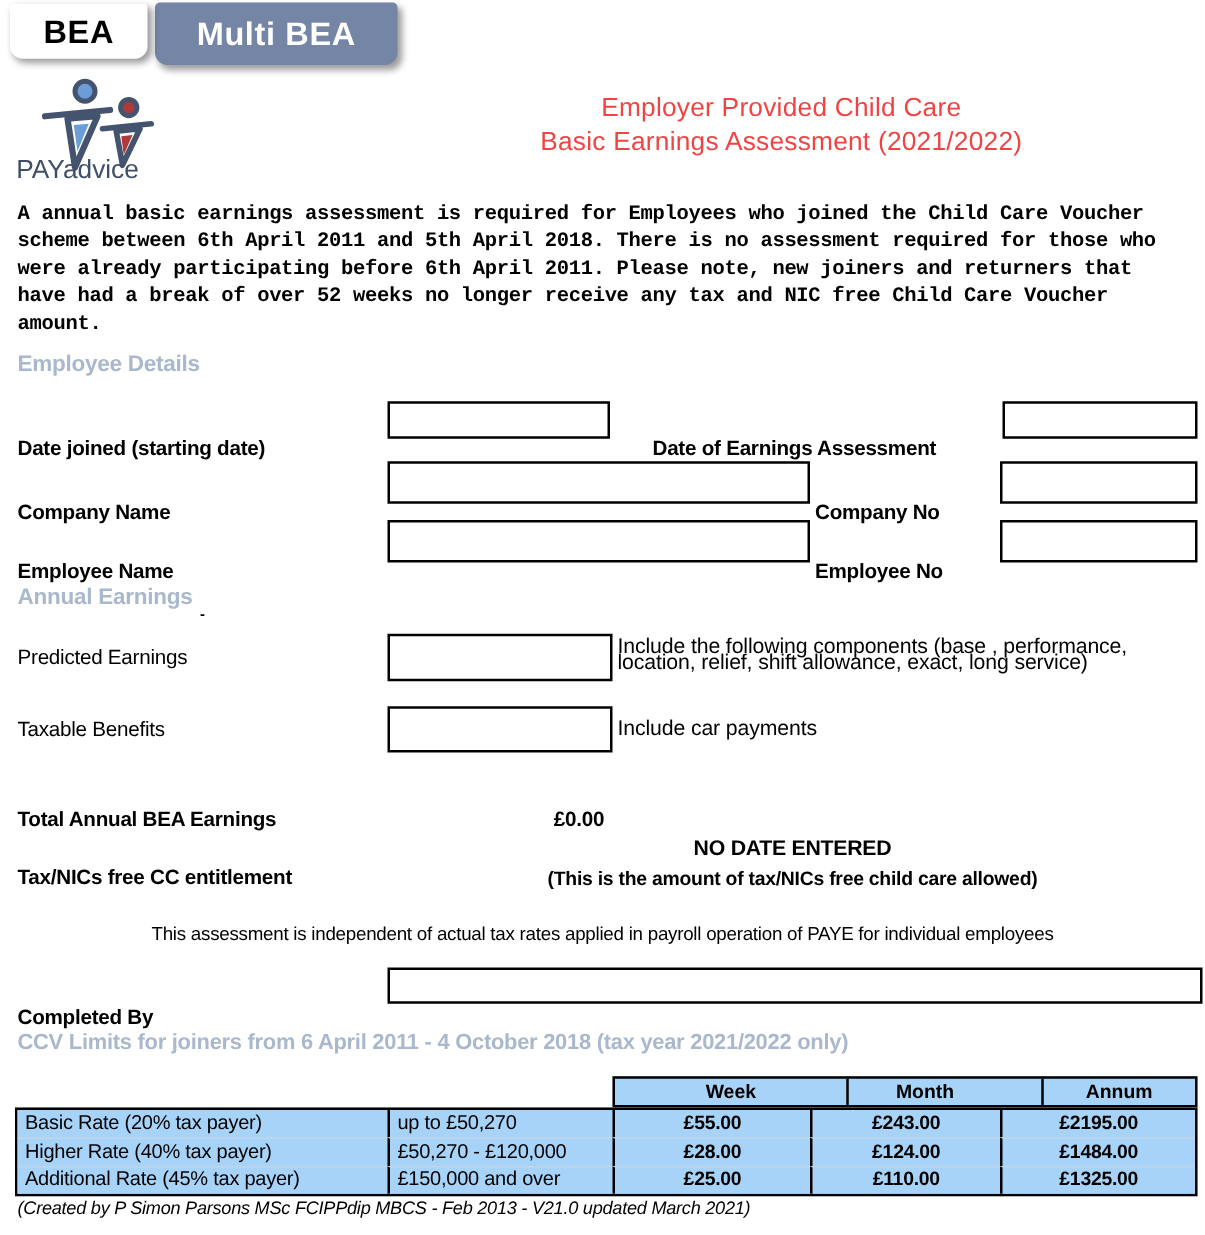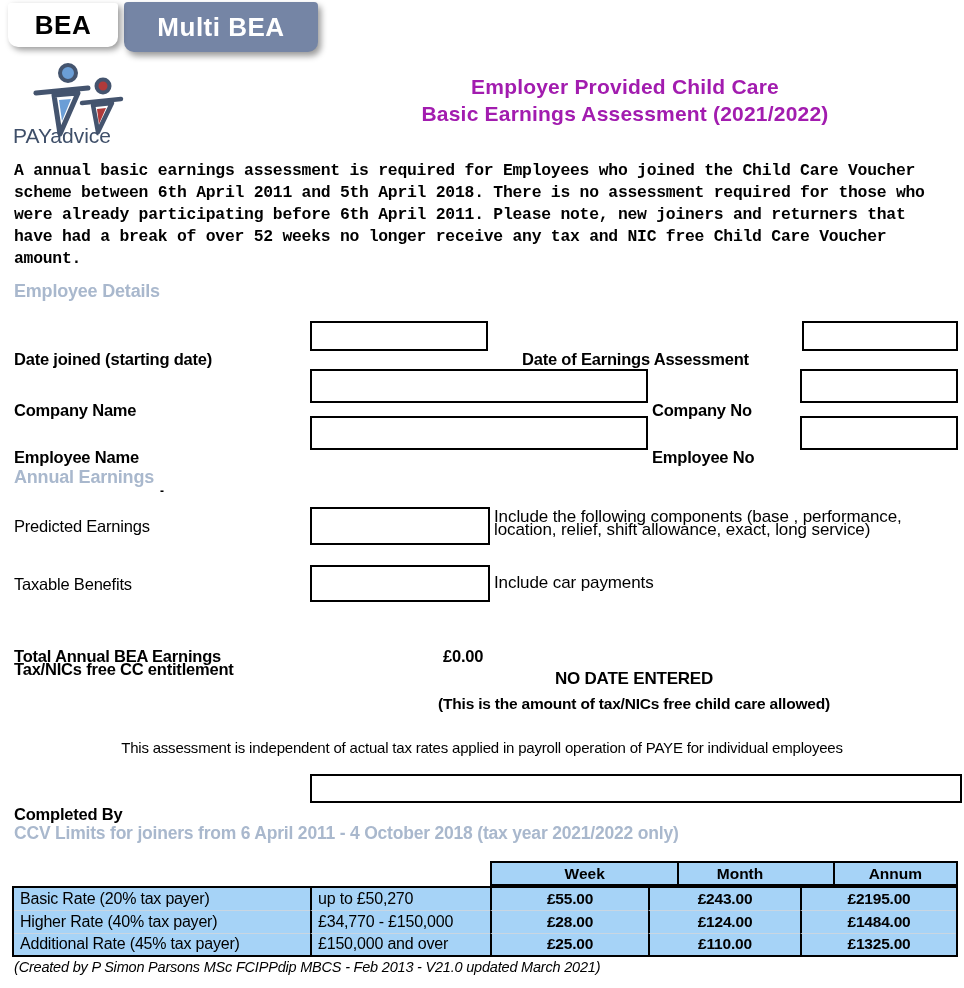--- a/index.html
+++ b/index.html
@@ -13,21 +13,21 @@
        border-radius:3px 3px 10px 10px;box-shadow:3px 3px 6px rgba(0,0,0,.40);z-index:2;}
   .tab-multi{left:124px;top:2px;width:194px;height:50px;background:#7585a5;color:#fff;
        border-radius:4px 4px 10px 10px;box-shadow:3px 4px 6px rgba(0,0,0,.40);z-index:1;}
 
   
   .logo{position:absolute;left:26px;top:62px;width:110px;height:92px;}
   .logo-text{position:absolute;left:13px;top:124px;width:130px;font-size:21px;color:#3f4f69;}
 
   
   .title{position:absolute;left:310px;top:73px;width:630px;text-align:center;
-         font-weight:bold;font-size:21px;line-height:27px;color:#a21caf;letter-spacing:.2px;}
+         font-weight:normal;font-size:21px;line-height:27px;color:#ef4444;letter-spacing:.2px;}
 
   
   .intro{position:absolute;left:14px;top:160px;width:938px;font-weight:bold;
          font-size:16.4px;line-height:22px;letter-spacing:-0.25px;font-family:Liberation Mono, monospace;}
 
   .section-heading{position:absolute;left:14px;font-weight:bold;font-size:18px;color:#a9b8cd;letter-spacing:-0.2px;}
 
   .lbl{position:absolute;font-size:16.5px;letter-spacing:-0.2px;white-space:nowrap;}
   .lbl.b{font-weight:bold;margin-top:24px;}
   .box{position:absolute;background:#fff;border:2px solid #000;box-sizing:border-box;}
@@ -109,21 +109,21 @@
   <div class="box" style="left:310px;top:507px;width:180px;height:38px;border-width:2.5px"></div>
   <div class="note" style="left:494px;top:510px;width:458px">Include the following components (base , performance, location, relief, shift allowance, exact, long service)</div>
 
   <div class="lbl" style="left:14px;top:575px">Taxable Benefits</div>
   <div class="box" style="left:310px;top:565px;width:180px;height:37px;border-width:2.5px"></div>
   <div class="note" style="left:494px;top:576px;width:300px">Include car payments</div>
 
   <div class="lbl b" style="left:14px;top:623px">Total Annual BEA Earnings</div>
   <div class="lbl b" style="left:443px;top:623px">£0.00</div>
 
-  <div class="lbl b" style="left:14px;top:636px">Tax/NICs free CC entitlement</div>
+  <div class="lbl b" style="left:14px;top:669px">Tax/NICs free CC entitlement</div>
   <div class="center-val" style="top:669px;font-weight:bold;font-size:17px">NO DATE ENTERED</div>
   <div class="center-val" style="top:695px;font-weight:bold;font-size:15.5px">(This is the amount of tax/NICs free child care allowed)</div>
 
   <div class="center-val" style="left:0;width:964px;top:739px;font-size:15px">This assessment is independent of actual tax rates applied in payroll operation of PAYE for individual employees</div>
 
   <div class="lbl b" style="left:14px;top:781px">Completed By</div>
   <div class="box" style="left:310px;top:774px;width:652px;height:29px"></div>
 
   <div class="section-heading" style="top:823px;font-size:17.5px">CCV Limits for joiners from 6 April 2011 - 4 October 2018 (tax year 2021/2022 only)</div>
 
@@ -134,21 +134,21 @@
   </div>
 
   <div class="tbl-body">
     <div class="tc c1 r1">Basic Rate (20% tax payer)</div>
     <div class="tc c2 r1">up to £50,270</div>
     <div class="tc c3 r1 val">£55.00</div>
     <div class="tc c4 r1 val">£243.00</div>
     <div class="tc c5 r1 val">£2195.00</div>
 
     <div class="tc c1 r2">Higher Rate (40% tax payer)</div>
-    <div class="tc c2 r2">£34,770 - £150,000</div>
+    <div class="tc c2 r2">£50,270 - £120,000</div>
     <div class="tc c3 r2 val">£28.00</div>
     <div class="tc c4 r2 val">£124.00</div>
     <div class="tc c5 r2 val">£1484.00</div>
 
     <div class="tc c1 r3">Additional Rate (45% tax payer)</div>
     <div class="tc c2 r3">£150,000 and over</div>
     <div class="tc c3 r3 val">£25.00</div>
     <div class="tc c4 r3 val">£110.00</div>
     <div class="tc c5 r3 val">£1325.00</div>
   </div>

